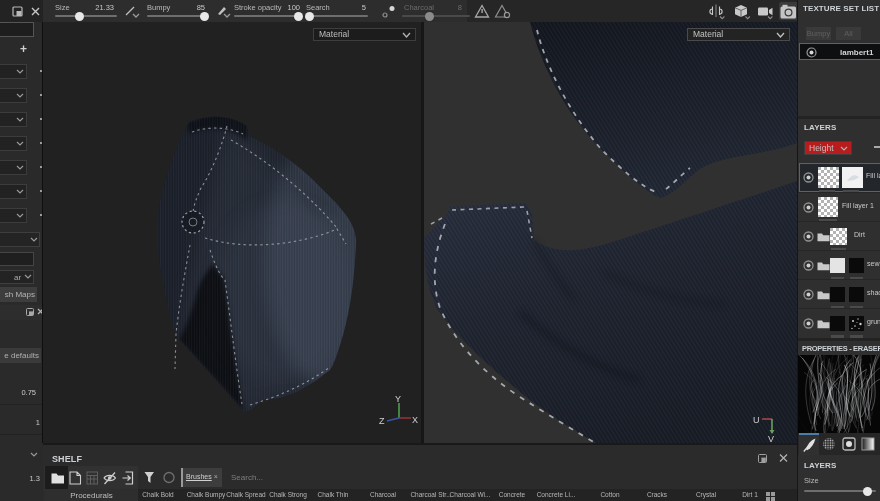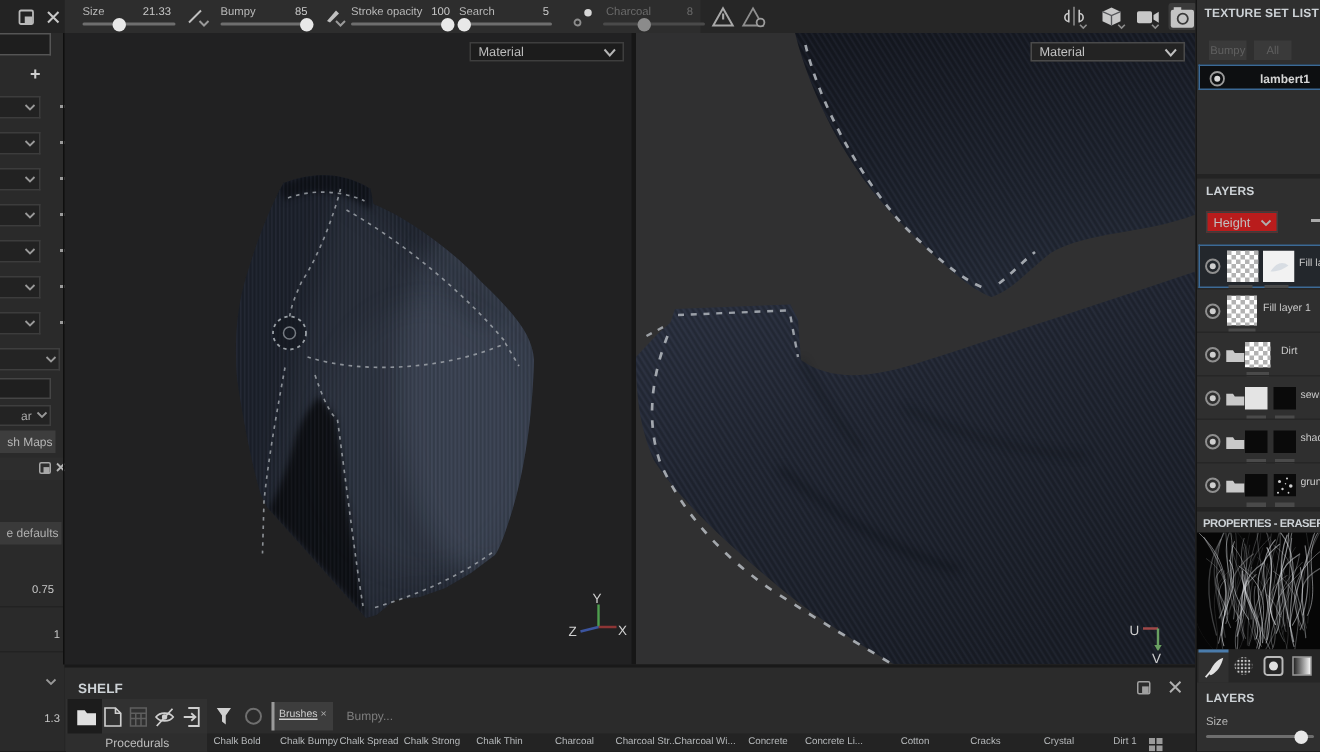--- a/index.html
+++ b/index.html
@@ -337,21 +337,21 @@
   <g transform="translate(71,0)" stroke="#cfcfcf" stroke-width="1.2" fill="none">
           <path d="M3.5 1 h7 v12 h-7 M0.5 7 h7.5 M5.5 4.5 l2.8 2.5 l-2.8 2.5"></path>
         </g>
  </svg>
 
  <svg class="abs" style="left:101px;top:26px;" width="78" height="15" viewBox="0 0 78 15">
   <path d="M0.5 1 h9.5 l-3.5 5 v6 l-2.5 -2 v-4 Z" fill="#d0d0d0"></path>
   <circle cx="25" cy="6.5" r="5" fill="none" stroke="#6f6f6f" stroke-width="1.3"></circle>
  </svg>
  <div class="abs" style="left:138px;top:23px;width:41px;height:19px;background:#3d3d3d;border-left:2px solid #9a9a9a;color:#d0d0d0;font-size:7px;line-height:18px;padding-left:3px;"><span style="text-decoration:underline;">Brushes</span> <span style="color:#aaa;">×</span></div>
- <div class="abs" style="left:188px;top:28px;color:#7d7d7d;font-size:8px;">Bumpy...</div>
+ <div class="abs" style="left:188px;top:28px;color:#7d7d7d;font-size:8px;">Search...</div>
 
  <div class="abs" style="left:95px;top:44px;width:659px;height:14px;background:#232323;"></div>
  <div id="brushnames">
         <div class="abs" style="left:75px;top:46px;width:80px;text-align:center;color:#b5b8ba;font-size:6.5px;">Chalk Bold</div>
         <div class="abs" style="left:123px;top:46px;width:80px;text-align:center;color:#b5b8ba;font-size:6.5px;">Chalk Bumpy</div>
         <div class="abs" style="left:163px;top:46px;width:80px;text-align:center;color:#b5b8ba;font-size:6.5px;">Chalk Spread</div>
         <div class="abs" style="left:205px;top:46px;width:80px;text-align:center;color:#b5b8ba;font-size:6.5px;">Chalk Strong</div>
         <div class="abs" style="left:250px;top:46px;width:80px;text-align:center;color:#b5b8ba;font-size:6.5px;">Chalk Thin</div>
         <div class="abs" style="left:300px;top:46px;width:80px;text-align:center;color:#b5b8ba;font-size:6.5px;">Charcoal</div>
         <div class="abs" style="left:348px;top:46px;width:80px;text-align:center;color:#b5b8ba;font-size:6.5px;">Charcoal Str...</div>

